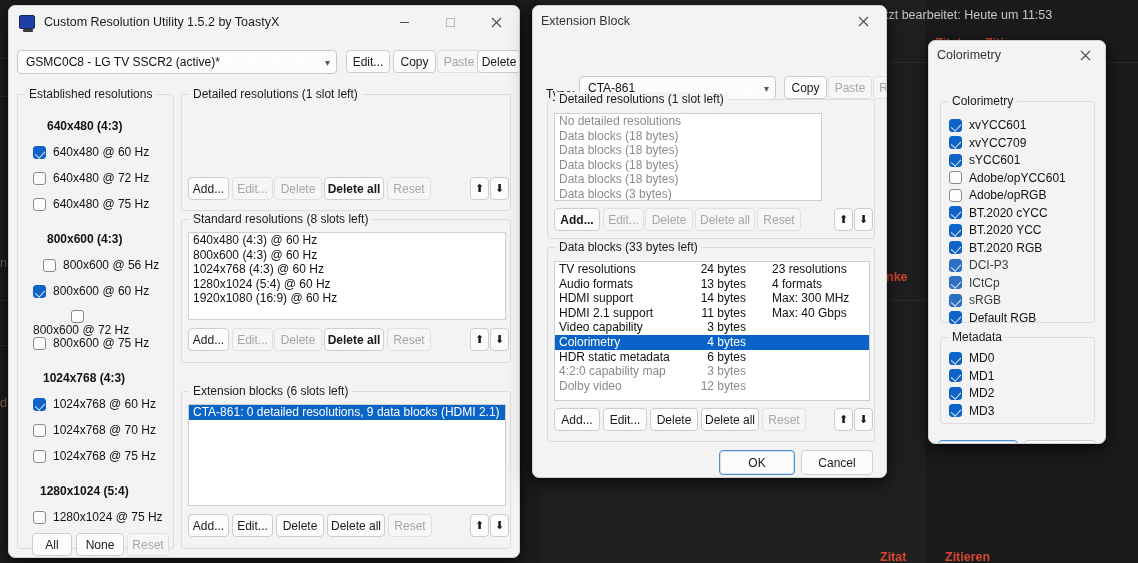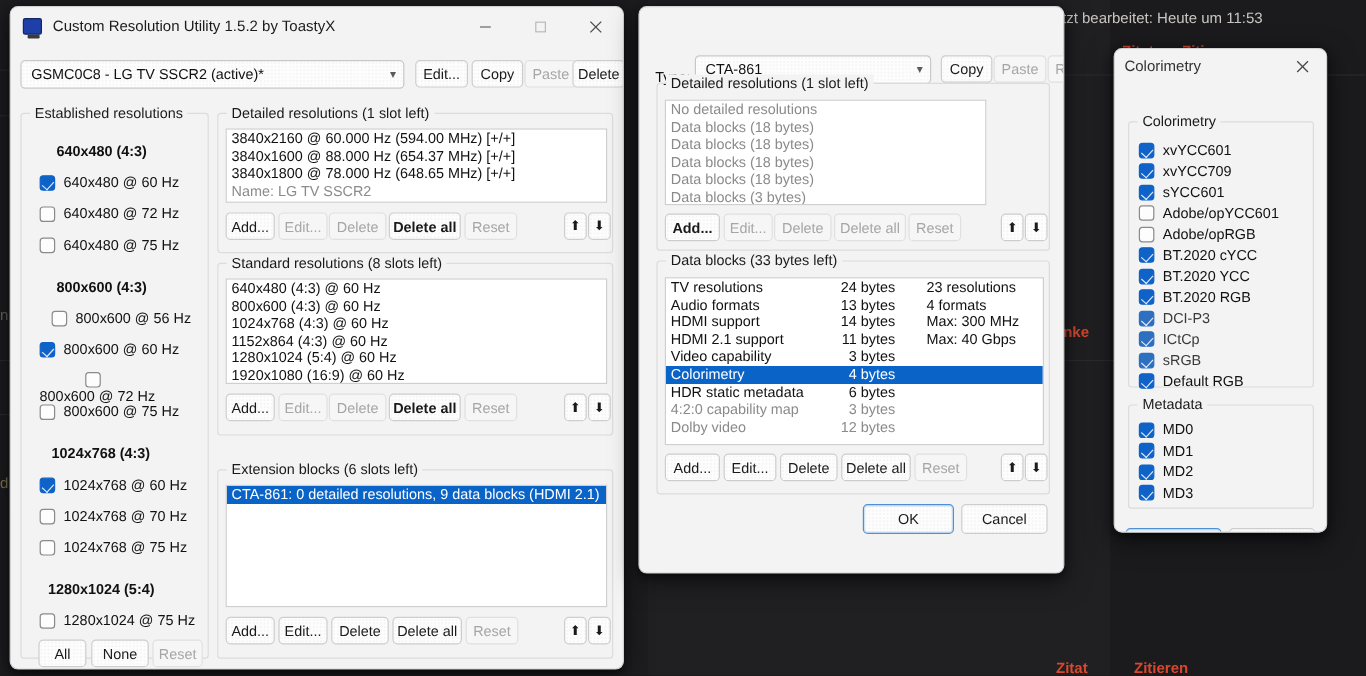--- a/index.html
+++ b/index.html
@@ -236,42 +236,35 @@
         <span class="cblabel">1280x1024 @ 75 Hz</span>
       </div>
 
       <div class="btn" style="position:absolute; left:14px; top:438px; width:40px;">All</div>
       <div class="btn" style="position:absolute; left:58px; top:438px; width:48px;">None</div>
       <div class="btn dis" style="position:absolute; left:109px; top:438px; width:42px;">Reset</div>
     </div>
 
     <div class="group" style="left:172px; top:56px; width:330px; height:117px;">
       <div class="glabel">Detailed resolutions (1 slot left)</div>
-      <div class="listbox" style="left:6px; top:12px; width:318px; height:62px;">
-        <div class="lrow">3840x2160 @ 60.000 Hz (594.00 MHz) [+/+]</div>
-        <div class="lrow">3840x1600 @ 88.000 Hz (654.37 MHz) [+/+]</div>
-        <div class="lrow">3840x1800 @ 78.000 Hz (648.65 MHz) [+/+]</div>
-        <div class="lrow gray">Name: LG TV SSCR2</div>
-      </div>
       <div class="btn" style="position:absolute; left:6px; top:82px; width:41px;">Add...</div>
       <div class="btn dis" style="position:absolute; left:50px; top:82px; width:41px;">Edit...</div>
       <div class="btn dis" style="position:absolute; left:92px; top:82px; width:48px;">Delete</div>
       <div class="btn bold" style="position:absolute; left:142px; top:82px; width:60px;">Delete all</div>
       <div class="btn dis" style="position:absolute; left:205px; top:82px; width:44px;">Reset</div>
       <div class="btn arrow" style="position:absolute; left:288px; top:82px;">⬆</div>
       <div class="btn arrow" style="position:absolute; left:308px; top:82px;">⬇</div>
     </div>
 
     <div class="group" style="left:172px; top:181px; width:330px; height:144px;">
       <div class="glabel">Standard resolutions (8 slots left)</div>
       <div class="listbox" style="left:6px; top:12px; width:318px; height:88px;">
         <div class="lrow">640x480 (4:3) @ 60 Hz</div>
         <div class="lrow">800x600 (4:3) @ 60 Hz</div>
         <div class="lrow">1024x768 (4:3) @ 60 Hz</div>
-        <div class="lrow">1152x864 (4:3) @ 60 Hz</div>
         <div class="lrow">1280x1024 (5:4) @ 60 Hz</div>
         <div class="lrow">1920x1080 (16:9) @ 60 Hz</div>
       </div>
       <div class="btn" style="position:absolute; left:6px; top:108px; width:41px;">Add...</div>
       <div class="btn dis" style="position:absolute; left:50px; top:108px; width:41px;">Edit...</div>
       <div class="btn dis" style="position:absolute; left:92px; top:108px; width:48px;">Delete</div>
       <div class="btn bold" style="position:absolute; left:142px; top:108px; width:60px;">Delete all</div>
       <div class="btn dis" style="position:absolute; left:205px; top:108px; width:44px;">Reset</div>
       <div class="btn arrow" style="position:absolute; left:288px; top:108px;">⬆</div>
       <div class="btn arrow" style="position:absolute; left:308px; top:108px;">⬇</div>
@@ -288,20 +281,31 @@
       <div class="btn" style="position:absolute; left:145px; top:122px; width:58px;">Delete all</div>
       <div class="btn dis" style="position:absolute; left:206px; top:122px; width:44px;">Reset</div>
       <div class="btn arrow" style="position:absolute; left:288px; top:122px;">⬆</div>
       <div class="btn arrow" style="position:absolute; left:308px; top:122px;">⬇</div>
     </div>
 
   </div>
 </div>
 
 <div class="win" style="left:532px; top:5px; width:355px; height:473px;">
+  <div class="titlebar" style="height:30px; padding-left:8px;">
+    <div class="ttl plain">Extension Block</div>
+    <div class="wbtns" style="height:30px;">
+      <div class="wbtn" style="height:30px;">
+        <svg width="11" height="11" viewBox="0 0 11 11">
+            <line x1="1" y1="1" x2="10" y2="10" stroke="currentColor" stroke-width="1.1"></line>
+            <line x1="10" y1="1" x2="1" y2="10" stroke="currentColor" stroke-width="1.1"></line>
+          </svg>
+      </div>
+    </div>
+  </div>
 
   <div class="win-body" style="height:443px;">
     <div style="position:absolute; left:13px; top:51px; font-size:12px; color:#111;">Type:</div>
     <div class="combo" style="position:absolute; left:46px; top:40px; width:197px;">
       <span class="cval">CTA-861</span>
       <span class="chev">▾</span>
     </div>
     <div class="btn" style="position:absolute; left:251px; top:40px; width:43px;">Copy</div>
     <div class="btn dis" style="position:absolute; left:295px; top:40px; width:44px;">Paste</div>
     <div class="btn dis" style="position:absolute; left:340px; top:40px; width:44px;">Reset</div>

